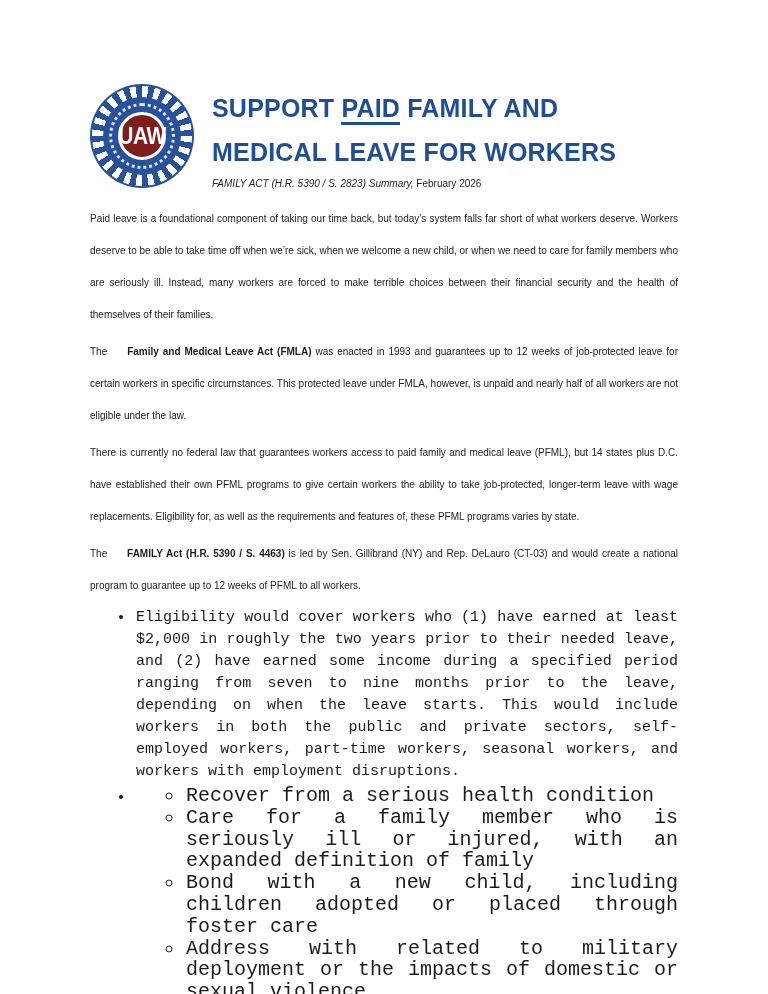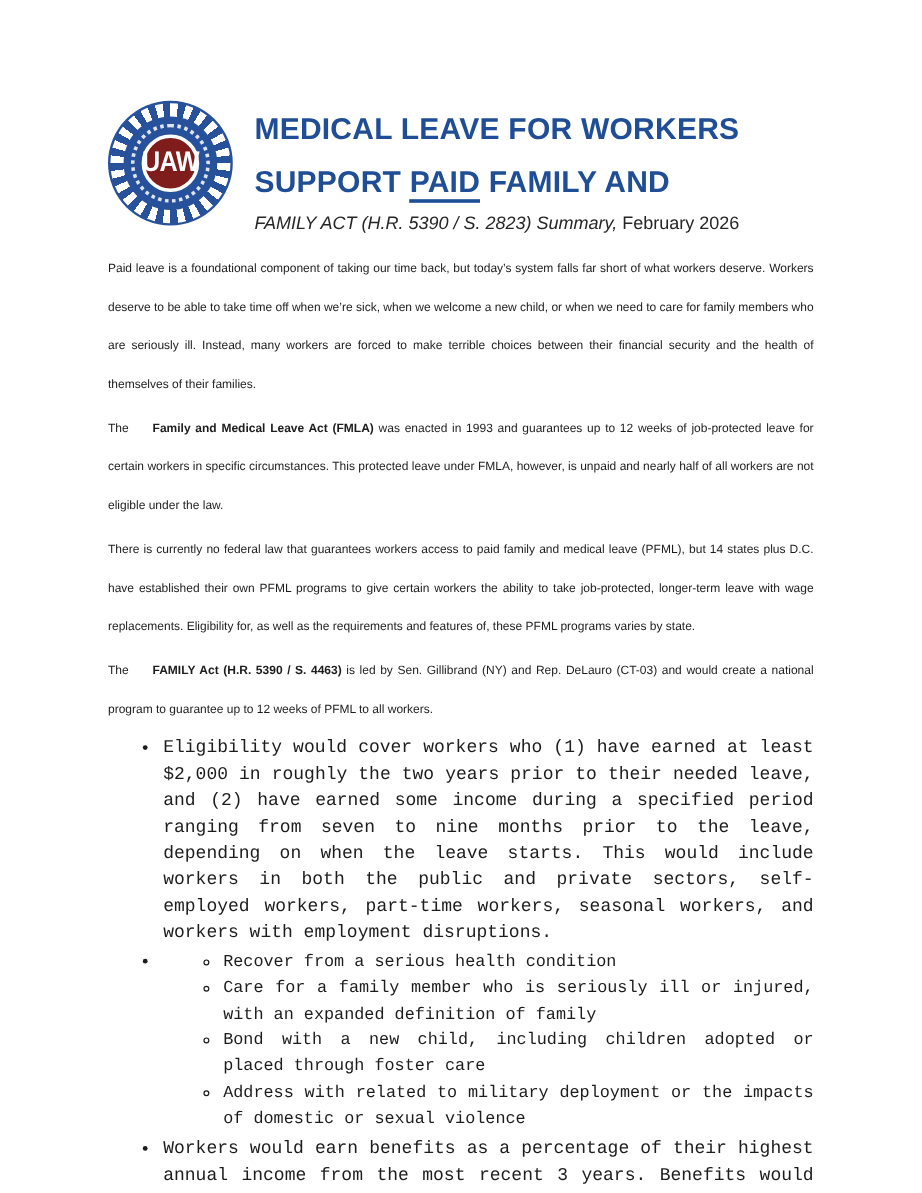--- a/index.html
+++ b/index.html
@@ -31,21 +31,21 @@
   .logo-core span{
     color:#ffffff;font-weight:bold;font-size:21px;letter-spacing:-0.5px;
     transform:scaleY(1.12);
   }
   .titles{padding-top:2px;}
   .title-line{
     color:#1f4e96;font-weight:bold;font-size:25px;line-height:44px;
     letter-spacing:0.2px;white-space:nowrap;
   }
   .underline{border-bottom:3px solid #1f4e96;padding-bottom:0px;}
-  .subtitle{margin:4px 0 0 0;font-size:15px;color:#262626;}
+  .subtitle{margin:4px 0 0 0;font-size:10px;color:#262626;}
   .subtitle em{font-style:italic;}
   
   .doc-body{margin-top:14px;}
   .doc-body p{
     margin:0 0 5px 0;
     font-size:10px;line-height:32px;
     text-align:justify;
   }
   .doc-body p b{font-weight:bold;margin-left:16px;}
   h2.section-heading{
@@ -56,42 +56,42 @@
     margin:0;padding-left:44px;list-style-type:disc;
   }
   ul.level1>li{
     font-size:15px;line-height:22px;text-align:justify;
     padding-left:2px;margin:0 0 2px 0;font-family:Liberation Mono, monospace;
   }
   ul.level2{
     margin:0;padding-left:48px;list-style-type:circle;
   }
   ul.level2>li{
-    font-size:14px;line-height:21.8px;text-align:justify;
+    font-size:20px;line-height:21.8px;text-align:justify;
     padding-left:2px;margin:0;
   }
 </style>
 </head>
 <body>
 
 <div class="page">
 
   <header class="doc-header">
     <div class="logo">
       <div class="logo-outer"></div>
       <div class="logo-star"></div>
       <div class="logo-mid"></div>
       <div class="logo-textring"></div>
       <div class="logo-core">
         <span>UAW</span>
       </div>
     </div>
     <div class="titles">
+      <div class="title-line"><span>SUPPORT </span><span class="underline">PAID</span><span> FAMILY AND</span></div>
       <div class="title-line">MEDICAL LEAVE FOR WORKERS</div>
-      <div class="title-line"><span>SUPPORT </span><span class="underline">PAID</span><span> FAMILY AND</span></div>
       <p class="subtitle"><em>FAMILY ACT (H.R. 5390 / S. 2823) Summary,</em> <span>February 2026</span></p>
     </div>
   </header>
 
   <main class="doc-body">
 
     <p>Paid leave is a foundational component of taking our time back, but today’s system falls far short of what workers deserve. Workers deserve to be able to take time off when we’re sick, when we welcome a new child, or when we need to care for family members who are seriously ill. Instead, many workers are forced to make terrible choices between their financial security and the health of themselves of their families.</p>
 
     <p><span>The </span><b>Family and Medical Leave Act (FMLA)</b><span> was enacted in 1993 and guarantees up to 12 weeks of job-protected leave for certain workers in specific circumstances. This protected leave under FMLA, however, is unpaid and nearly half of all workers are not eligible under the law.</span></p>
 

